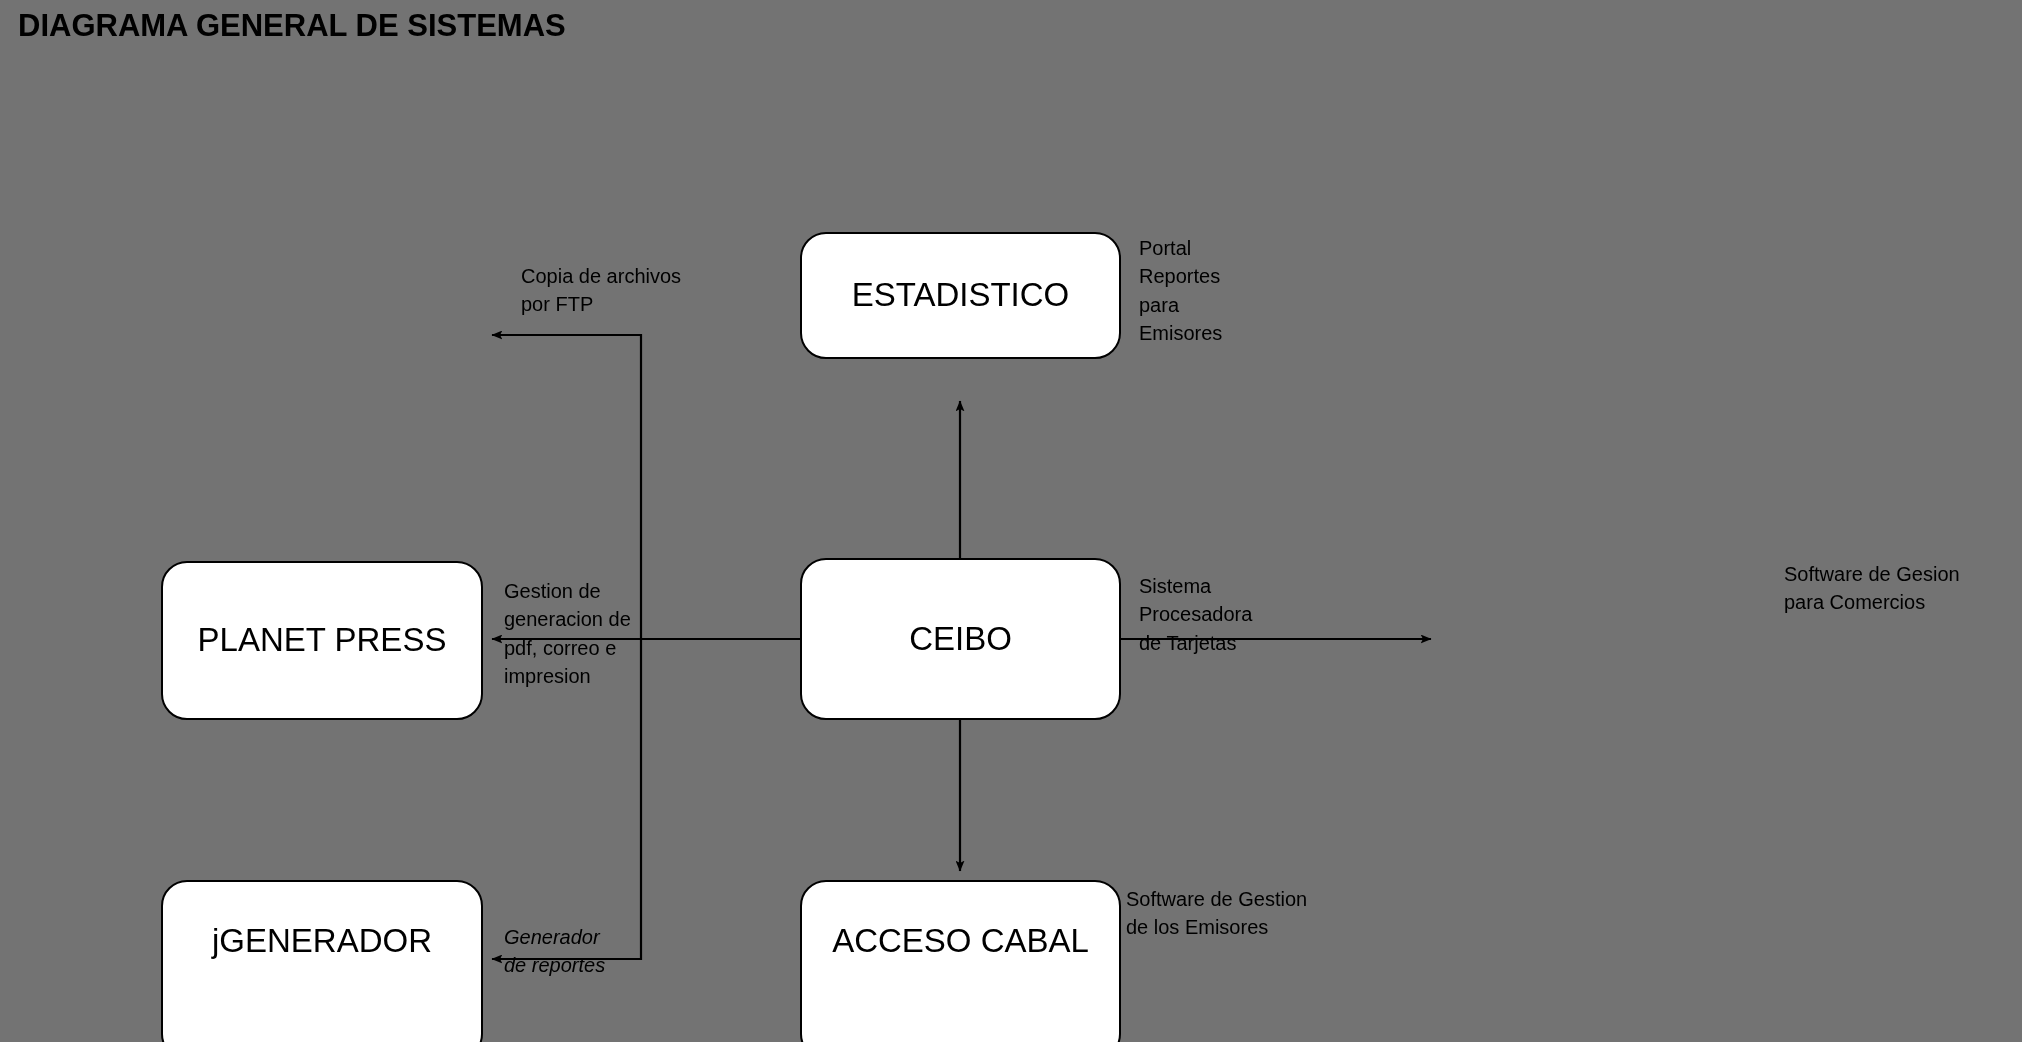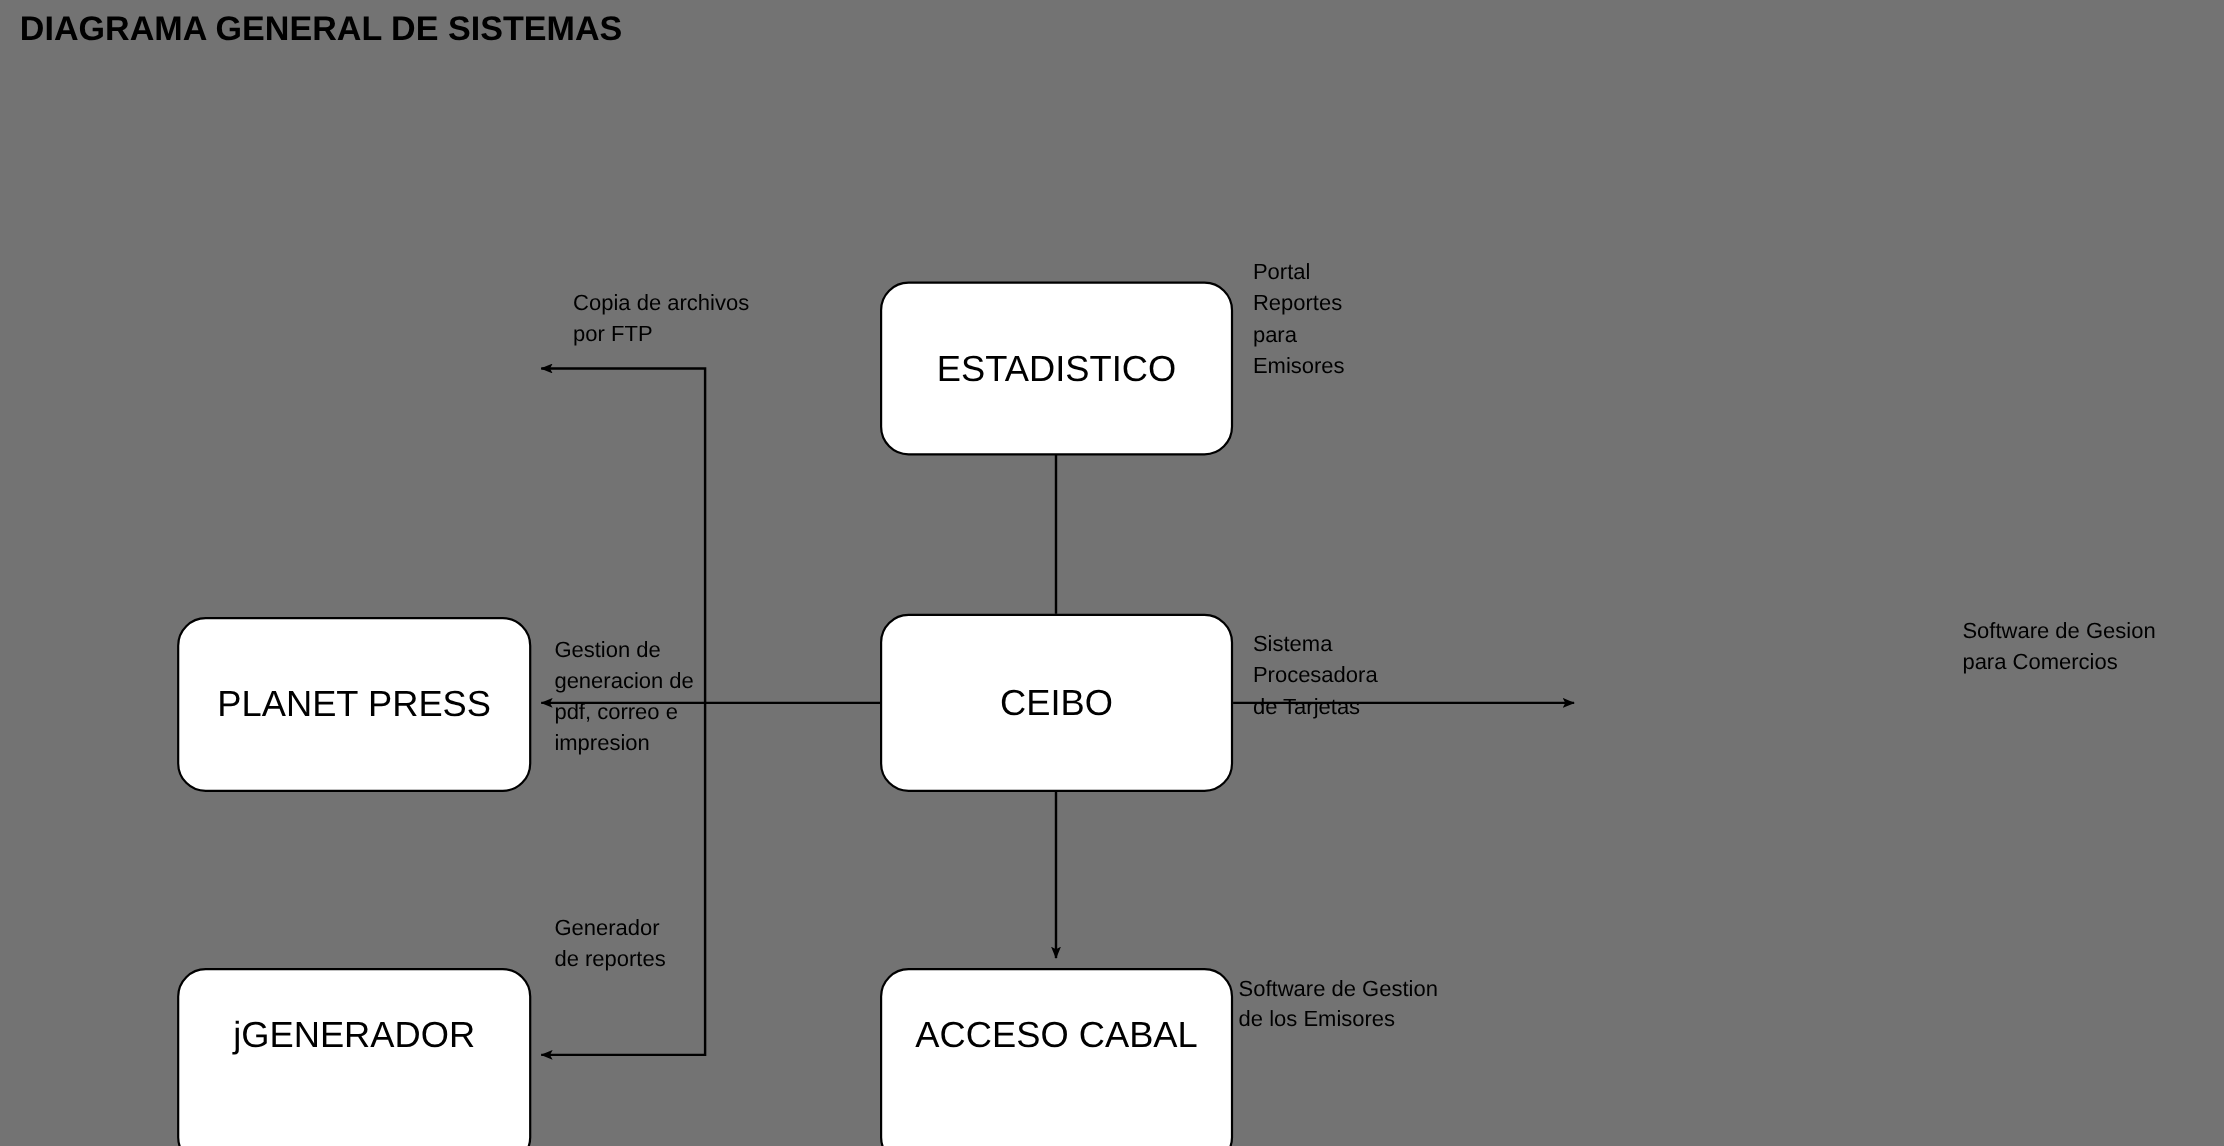--- a/index.html
+++ b/index.html
@@ -100,21 +100,21 @@
 
 
   <div class="node" style="left:161px; top:561px; width:322px; height:159px;">
     <span class="node-label">PLANET PRESS</span>
   </div>
 
   <div class="node" style="left:161px; top:880px; width:322px; height:180px;">
     <span class="node-label" style="margin-bottom:58px;">jGENERADOR</span>
   </div>
 
-  <div class="node" style="left:800px; top:256px; width:321px; height:158px;">
+  <div class="node" style="left:800px; top:232px; width:321px; height:127px;">
     <span class="node-label">ESTADISTICO</span>
   </div>
 
   <div class="node" style="left:800px; top:558px; width:321px; height:162px;">
     <span class="node-label">CEIBO</span>
   </div>
 
   <div class="node" style="left:800px; top:880px; width:321px; height:180px;">
     <span class="node-label" style="margin-bottom:58px;">ACCESO CABAL</span>
   </div>
@@ -136,16 +136,16 @@
 para Comercios</div>
 
   <div class="edge-label" style="left:504px; top:262px; width:220px;margin-left:17px;">Copia de archivos
 por FTP</div>
 
   <div class="edge-label" style="left:504px; top:577px; width:210px;">Gestion de
 generacion de
 pdf, correo e
 impresion</div>
 
-  <div class="edge-label" style="left:504px; top:830px; width:210px;">Generador
+  <div class="edge-label" style="left:504px; top:923px; width:210px;font-style:italic;">Generador
 de reportes</div>
 
 </div>
 
 </body></html>

